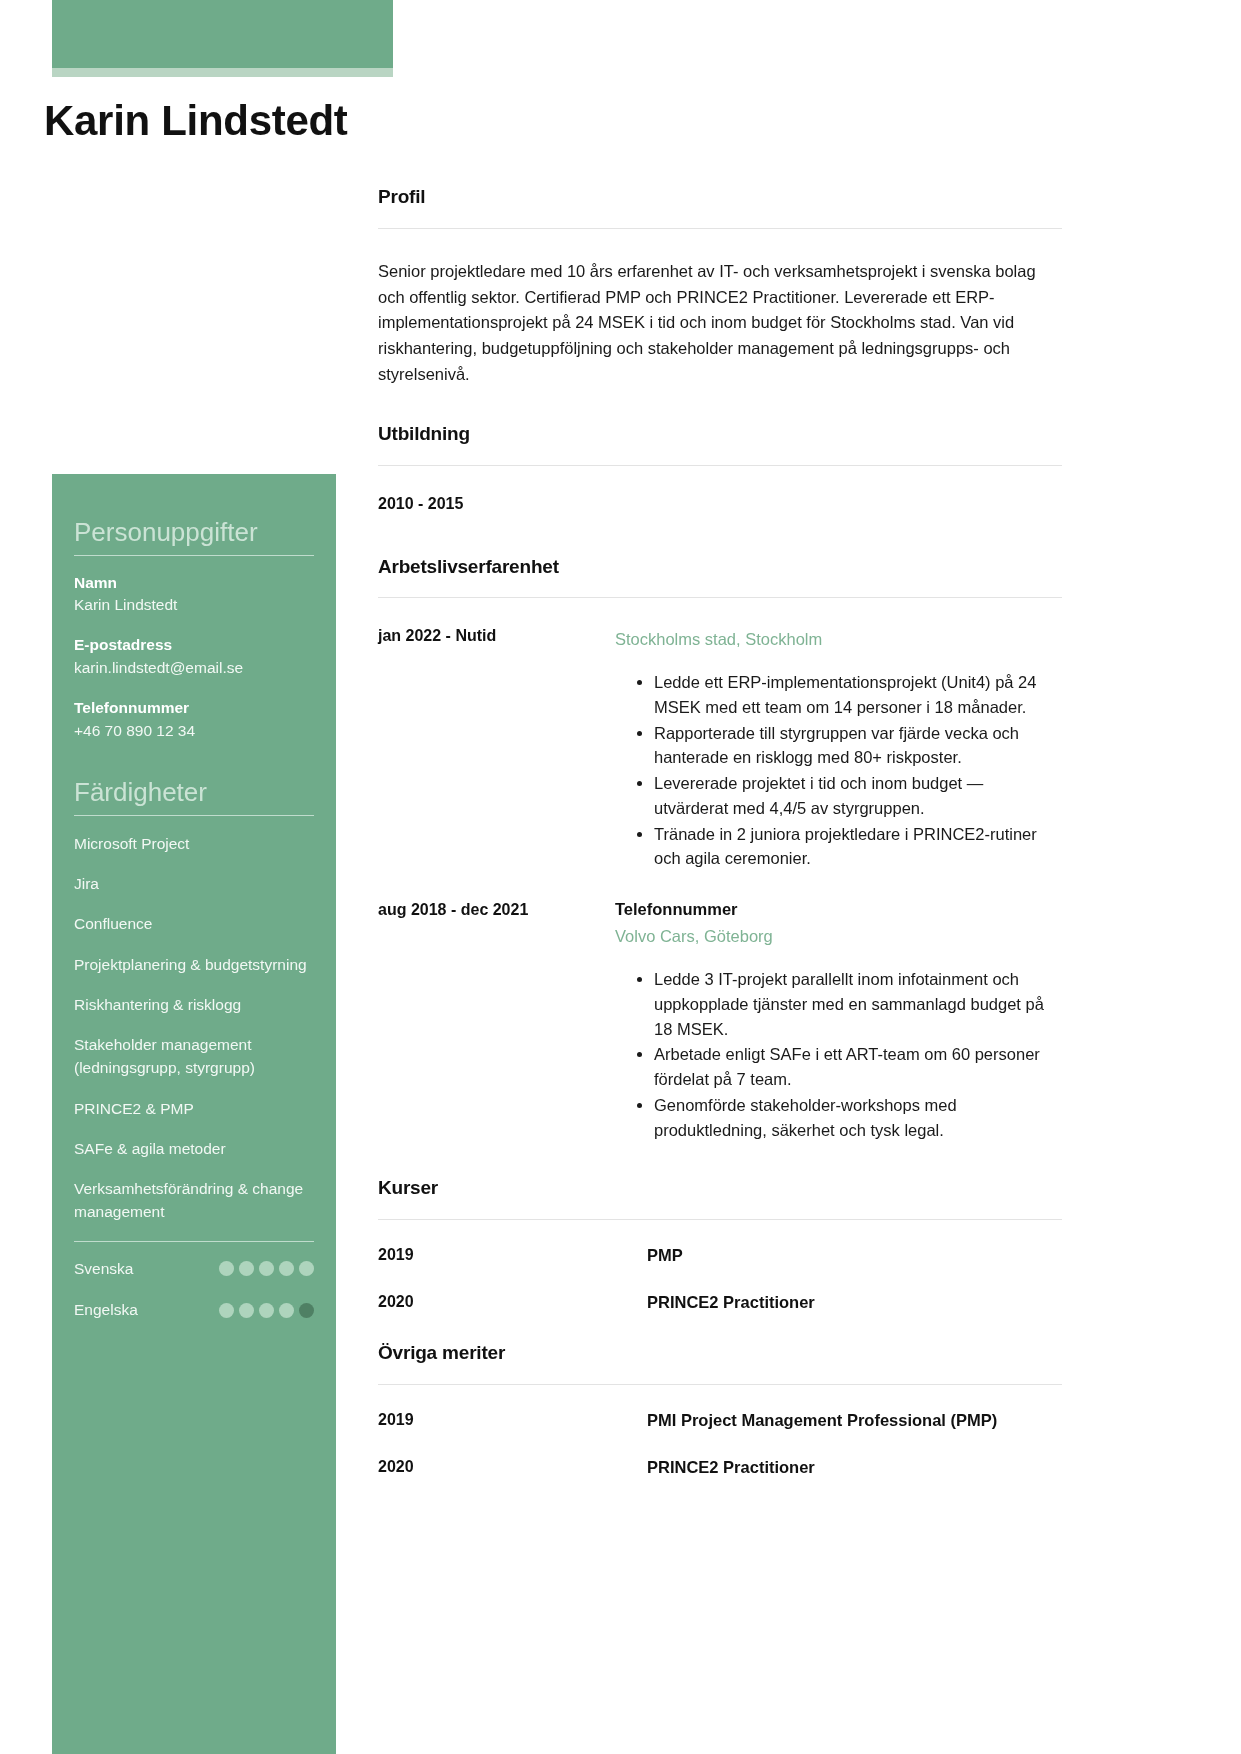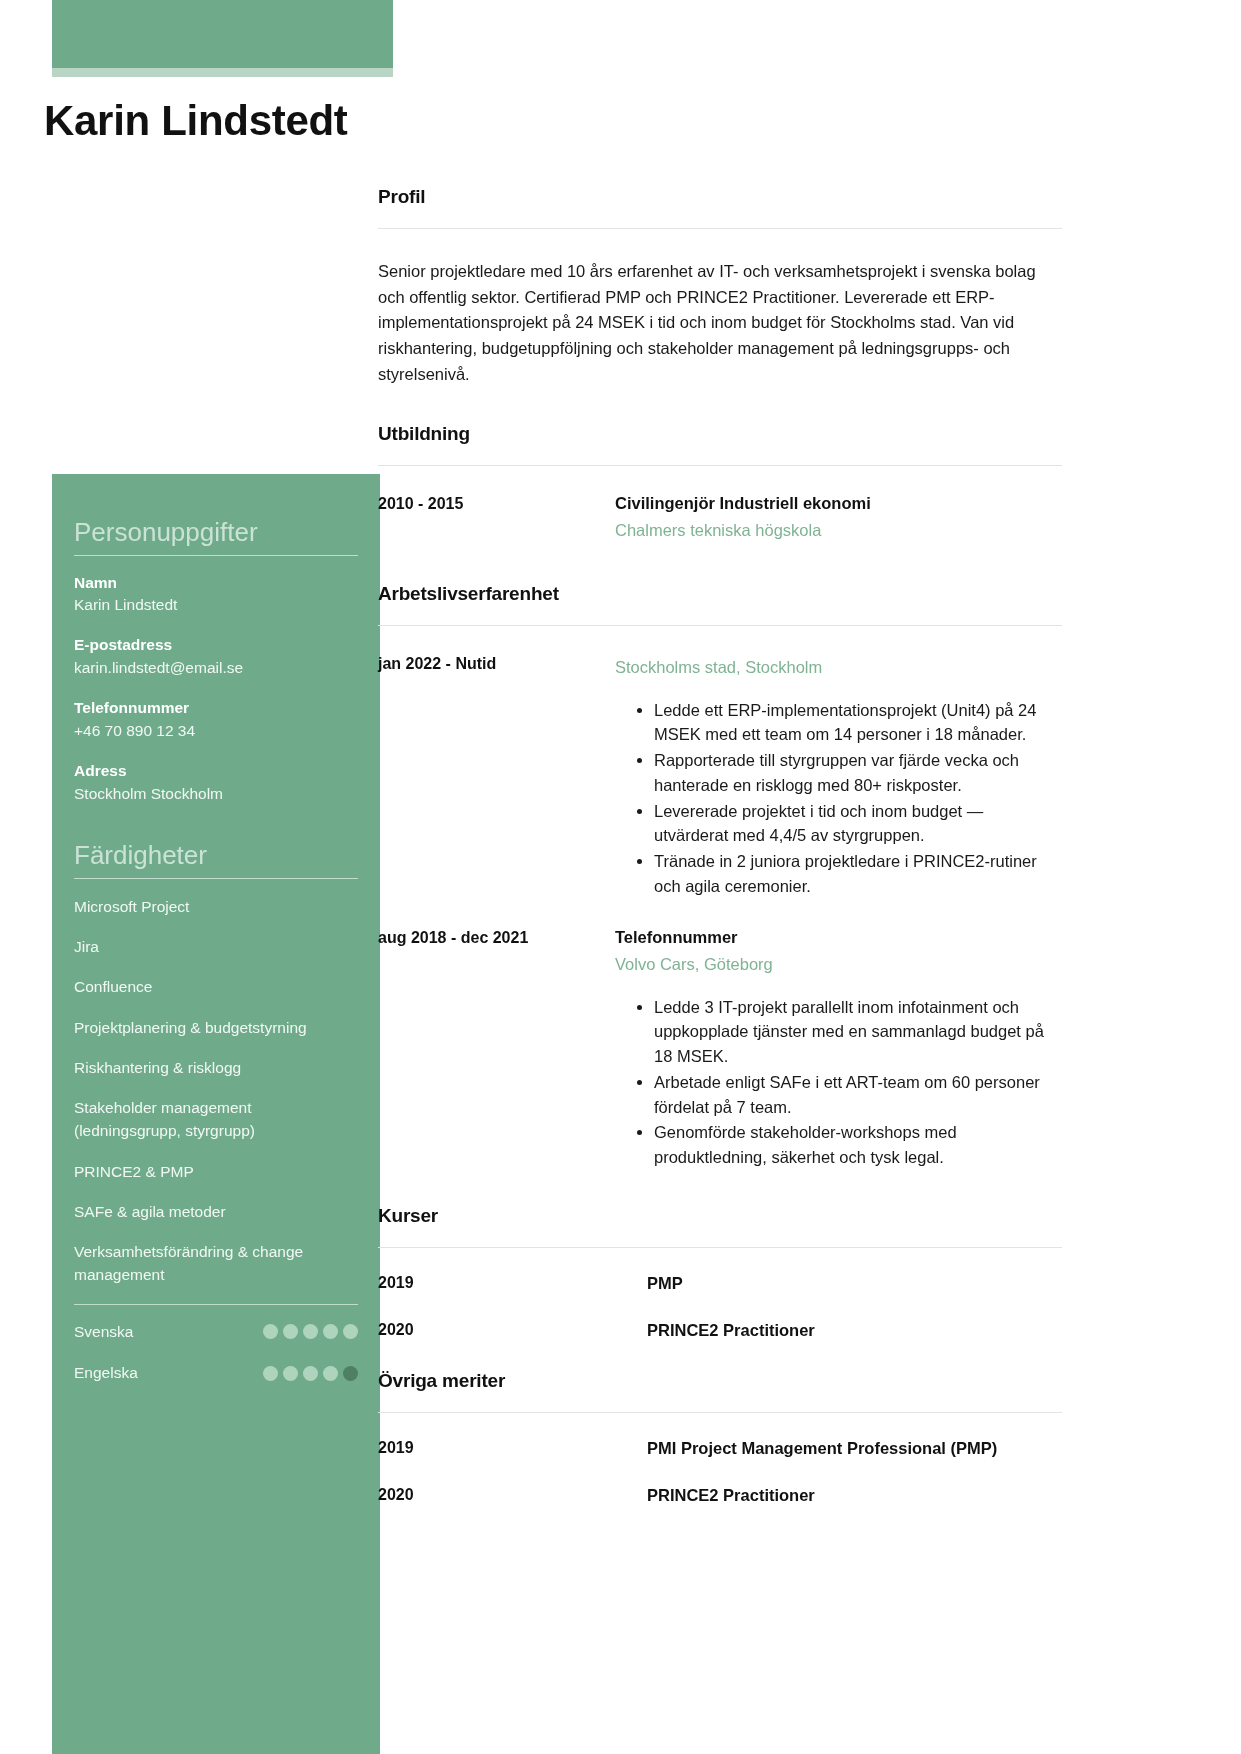--- a/index.html
+++ b/index.html
@@ -48,21 +48,21 @@
     letter-spacing: -0.3px;
     line-height: 1.1;
     white-space: nowrap;
   }
 
   
   .sidebar {
     position: absolute;
     left: 52px;
     top: 474px;
-    width: 328px;
+    width: 284px;
     bottom: 0;
     background: #6fab8a;
     padding: 26px 22px 0 22px;
   }
 
   .side-section { margin-bottom: 4px; }
 
   .side-heading {
     font-size: 26px;
     font-weight: normal;
@@ -226,24 +226,20 @@
             <div class="contact-label">Namn</div>
             <div class="contact-value">Karin Lindstedt</div>
           </div>
           <div class="contact-item">
             <div class="contact-label">E-postadress</div>
             <div class="contact-value">karin.lindstedt@email.se</div>
           </div>
           <div class="contact-item">
             <div class="contact-label">Telefonnummer</div>
             <div class="contact-value">+46 70 890 12 34</div>
-          </div>
-          <div class="contact-item">
-            <div class="contact-label">Adress</div>
-            <div class="contact-value">Stockholm Stockholm</div>
           </div>
         </div>
     </section>
 
     <section class="side-section">
       <div class="side-heading">Färdigheter</div>
       <div class="side-rule"></div>
       <div id="skill-list">
           <div class="skill-item">Microsoft Project</div>
           <div class="skill-item">Jira</div>
@@ -292,24 +288,20 @@
       <div class="section-rule"></div>
       <p class="profile-text">Senior projektledare med 10 års erfarenhet av IT- och verksamhetsprojekt i svenska bolag och offentlig sektor. Certifierad PMP och PRINCE2 Practitioner. Levererade ett ERP-implementationsprojekt på 24 MSEK i tid och inom budget för Stockholms stad. Van vid riskhantering, budgetuppföljning och stakeholder management på ledningsgrupps- och styrelsenivå.</p>
     </section>
 
     <section class="section">
       <h2 class="section-title">Utbildning</h2>
       <div class="section-rule"></div>
       <div id="education-list">
           <div class="entry">
             <div class="entry-left">2010 - 2015</div>
-            <div class="entry-right">
-              <div class="entry-role">Civilingenjör Industriell ekonomi</div>
-              <div class="entry-org">Chalmers tekniska högskola</div>
-            </div>
           </div>
         </div>
     </section>
 
     <div class="section-gap-lg"></div>
 
     <section class="section">
       <h2 class="section-title">Arbetslivserfarenhet</h2>
       <div class="section-rule"></div>
       <div id="experience-list">

